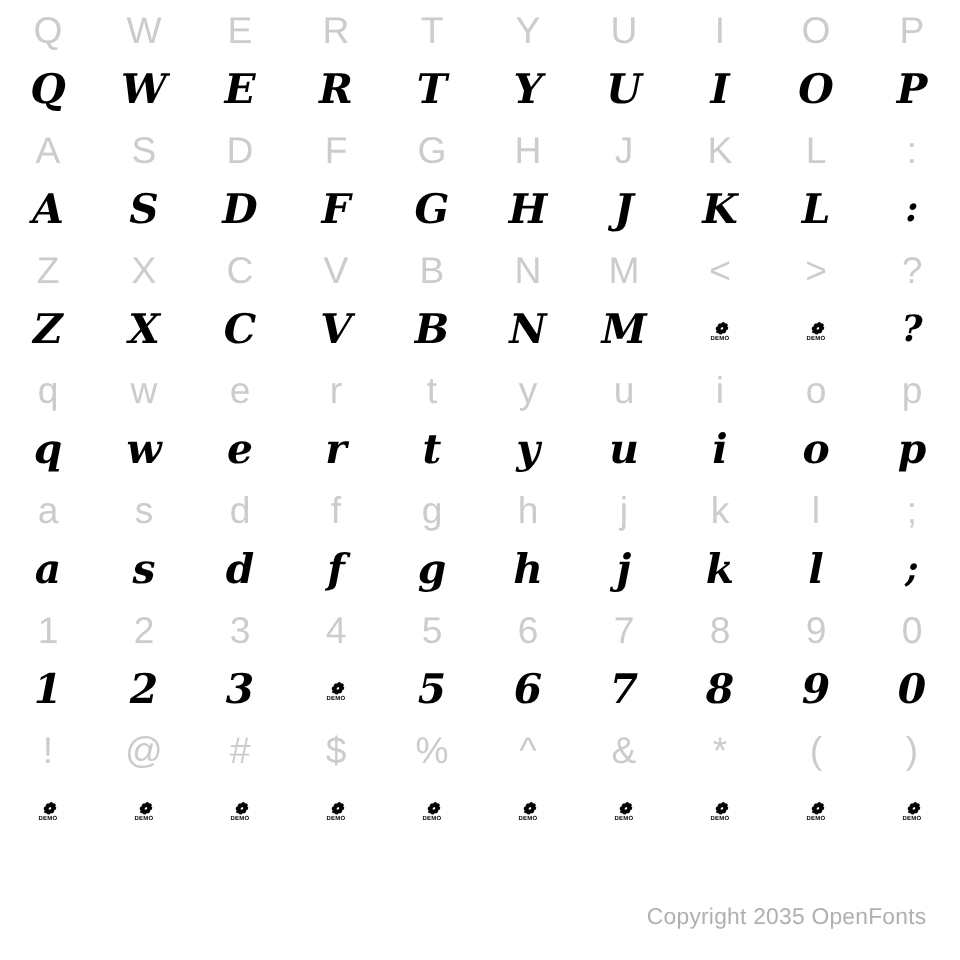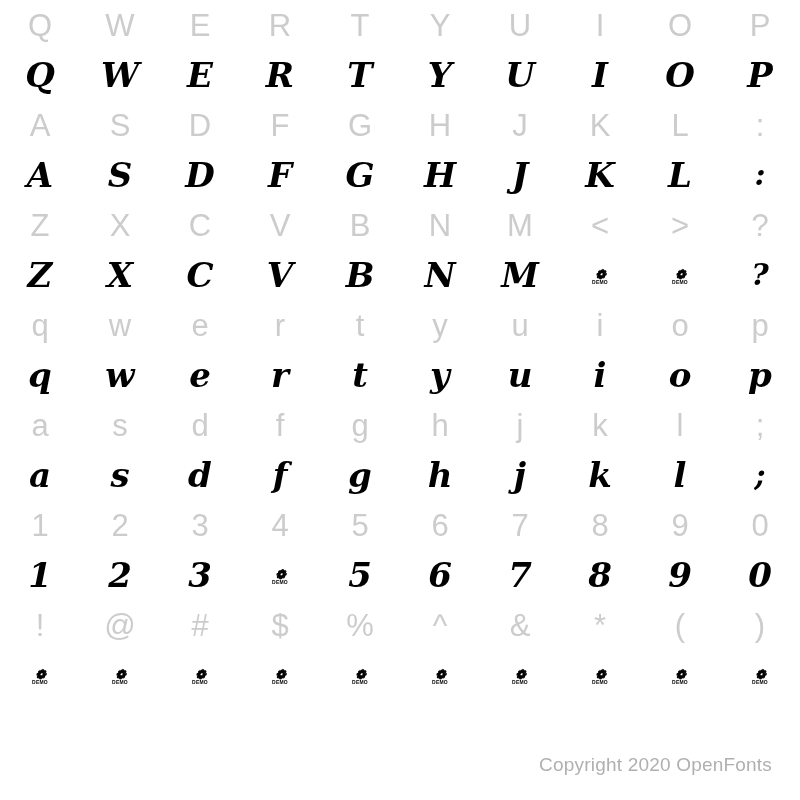--- a/index.html
+++ b/index.html
@@ -336,14 +336,14 @@
           </span>
         </div>
         <div class="cell">
           <span class="demo-glyph">
             <span class="flower">❁</span>
             <span class="demo-text">DEMO</span>
           </span>
         </div>
       </div>
     </div>
-  <div id="copyright">Copyright 2020 OpenFonts</div>
+  <div id="copyright">Copyright 2035 OpenFonts</div>
 </div>
 
 </body></html>

